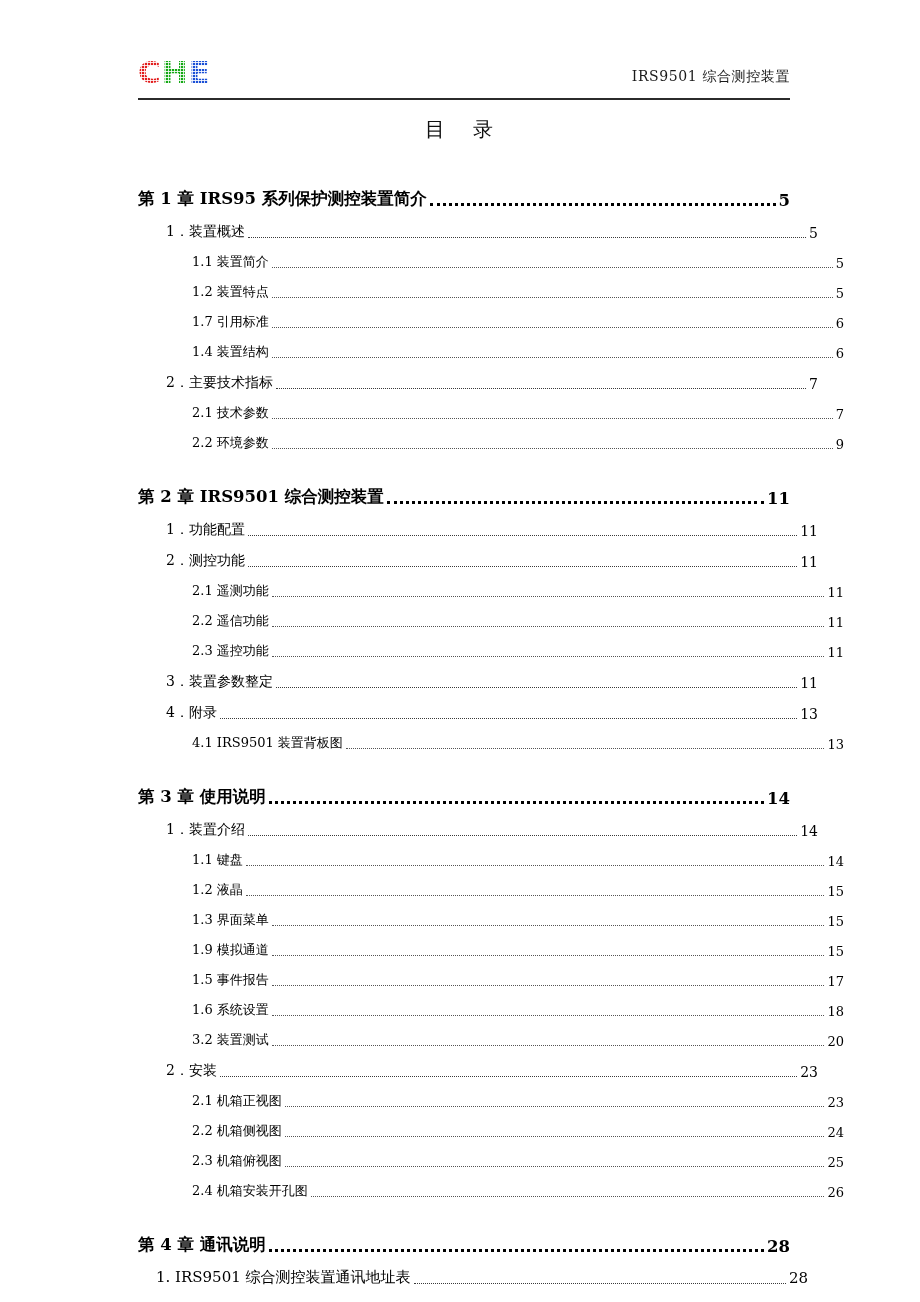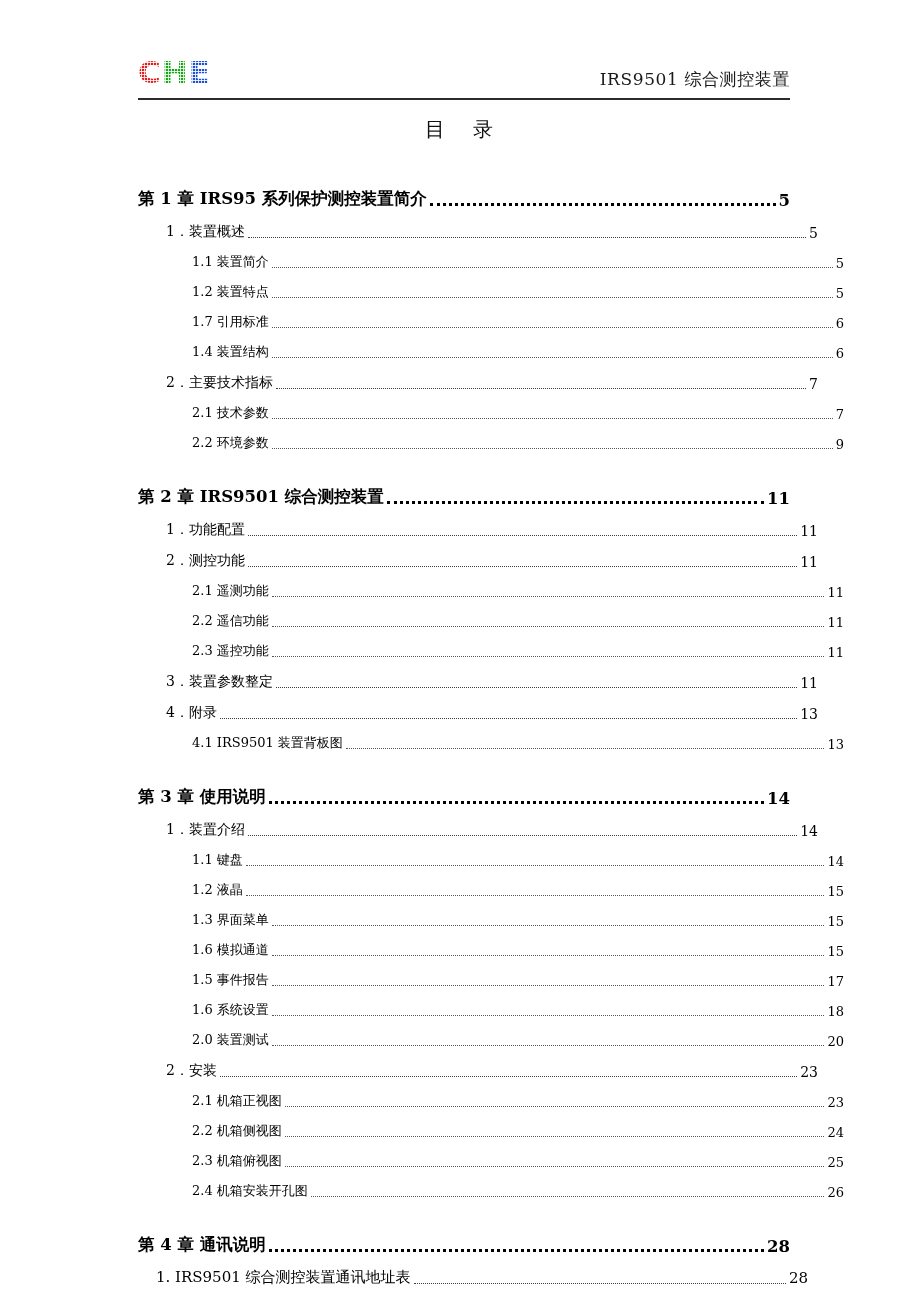--- a/index.html
+++ b/index.html
@@ -56,21 +56,21 @@
       repeating-linear-gradient(0deg, rgba(255,255,255,0.85) 0px, rgba(255,255,255,0.85) 1px, rgba(255,255,255,0) 1px, rgba(255,255,255,0) 3px),
       repeating-linear-gradient(90deg, rgba(255,255,255,0.8) 0px, rgba(255,255,255,0.8) 1px, rgba(255,255,255,0) 1px, rgba(255,255,255,0) 3px);
     pointer-events: none;
   }
 
   .header-title {
     position: absolute;
     right: 0px;
     top: 20px;
     font-family: "DejaVu Serif", "Liberation Serif", serif;
-    font-size: 17px;
+    font-size: 14px;
     letter-spacing: 0.6px;
     white-space: nowrap;
     color: #1a1a1a;
   }
   .header-rule {
     position: absolute;
     left: 0px;
     top: 50px;
     width: 652px;
     height: 0;
@@ -308,36 +308,36 @@
         <span class="toc-label">1.2  液晶</span>
         <span class="toc-leader"></span>
         <span class="toc-page">15</span>
       </div>
       <div class="toc-row lvl-2">
         <span class="toc-label">1.3  界面菜单</span>
         <span class="toc-leader"></span>
         <span class="toc-page">15</span>
       </div>
       <div class="toc-row lvl-2">
-        <span class="toc-label">1.6  模拟通道</span>
+        <span class="toc-label">1.9  模拟通道</span>
         <span class="toc-leader"></span>
         <span class="toc-page">15</span>
       </div>
       <div class="toc-row lvl-2">
         <span class="toc-label">1.5  事件报告</span>
         <span class="toc-leader"></span>
         <span class="toc-page">17</span>
       </div>
       <div class="toc-row lvl-2">
         <span class="toc-label">1.6  系统设置</span>
         <span class="toc-leader"></span>
         <span class="toc-page">18</span>
       </div>
       <div class="toc-row lvl-2">
-        <span class="toc-label">2.0  装置测试</span>
+        <span class="toc-label">3.2  装置测试</span>
         <span class="toc-leader"></span>
         <span class="toc-page">20</span>
       </div>
       <div class="toc-row lvl-1">
         <span class="toc-label">2．安装</span>
         <span class="toc-leader"></span>
         <span class="toc-page">23</span>
       </div>
       <div class="toc-row lvl-2">
         <span class="toc-label">2.1 机箱正视图</span>

